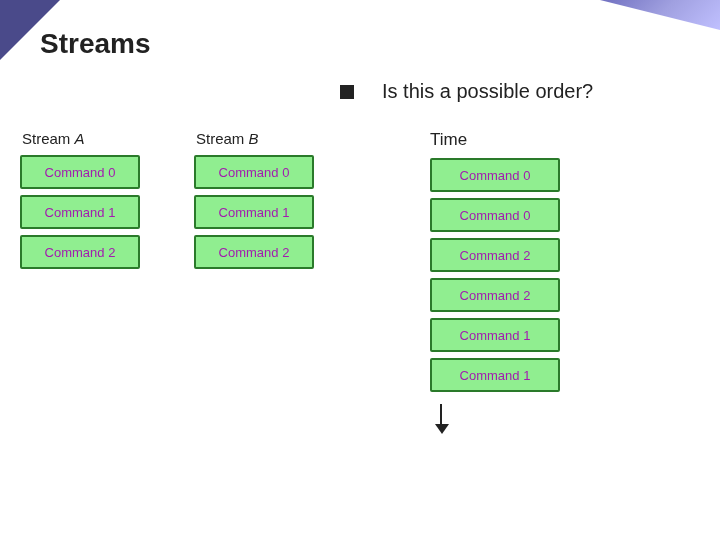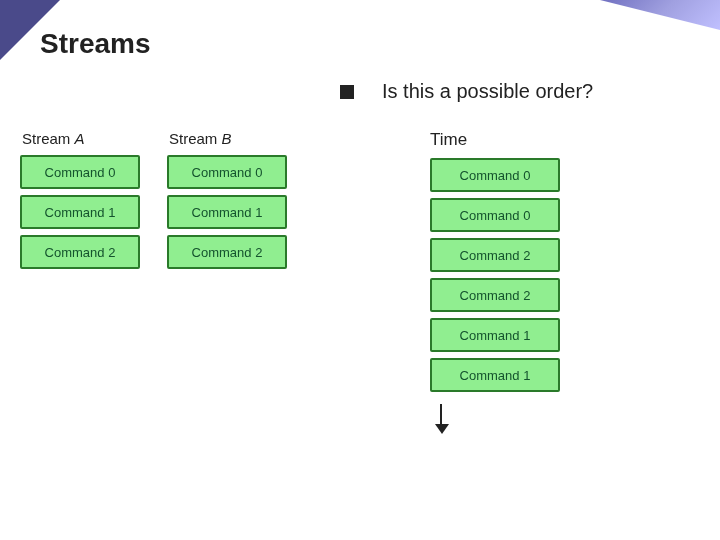--- a/index.html
+++ b/index.html
@@ -56,21 +56,21 @@
       display: inline-block;
       flex-shrink: 0;
     }
 
     
     .streams-container {
       position: absolute;
       top: 130px;
       left: 20px;
       display: flex;
-      gap: 0;
+      gap: 10px;
     }
 
     .stream-col {
       display: flex;
       flex-direction: column;
       align-items: flex-start;
     }
 
     .stream-label {
       font-size: 15px;
@@ -86,21 +86,21 @@
 
     .cmd-box {
       width: 120px;
       height: 34px;
       border: 2px solid #2a7a2a;
       background: #90ee90;
       display: flex;
       align-items: center;
       justify-content: center;
       font-size: 13px;
-      color: #14532d;
+      color: #a21caf;
       margin-bottom: 6px;
       border-radius: 2px;
     }
 
     
     .timeline-area {
       position: absolute;
       top: 130px;
       left: 430px;
     }
@@ -161,21 +161,21 @@
 <div class="streams-container">
   <div class="stream-col">
     <div class="stream-label">
       Stream <span>A</span>
     </div>
     <div class="cmd-box">Command 0</div>
     <div class="cmd-box">Command 1</div>
     <div class="cmd-box">Command 2</div>
   </div>
 
-  <div class="stream-col" style="margin-left: 10px; padding-left: 7px;">
+  <div class="stream-col" style="margin-left: 27px; padding-left: 7px;">
     <div class="stream-label">
       Stream <span>B</span>
     </div>
     <div class="cmd-box">Command 0</div>
     <div class="cmd-box">Command 1</div>
     <div class="cmd-box">Command 2</div>
   </div>
 </div>
 
 <div class="timeline-area">

